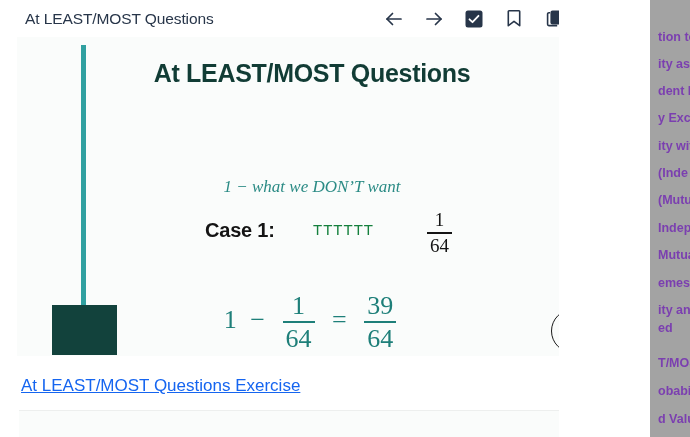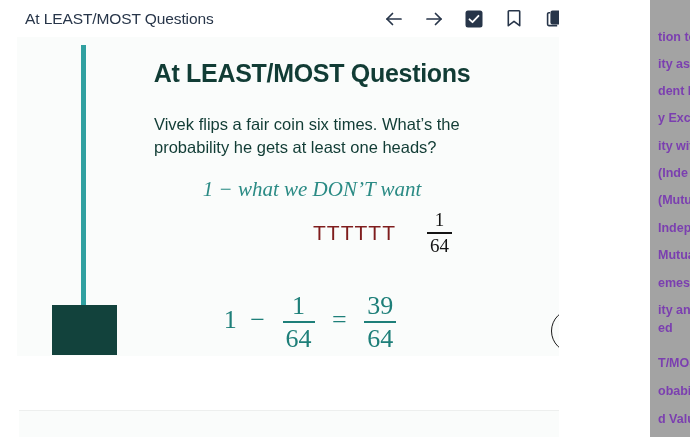--- a/index.html
+++ b/index.html
@@ -119,21 +119,21 @@
     line-height: 1.38;
     color: #113c35;
   }
   #slide-hint {
     position: absolute;
     left: 0; right: 0;
     top: 140px;
     text-align: center;
     font-family: "Liberation Serif", serif;
     font-style: italic;
-    font-size: 21px;
+    font-size: 17px;
     color: #2b8b85;
   }
   #case-row {
     position: absolute;
     left: 0;
     top: 176px;
     width: 590px;
     height: 48px;
   }
   #case-label {
@@ -142,22 +142,22 @@
     top: 6px;
     font-size: 20px;
     font-weight: bold;
     color: #141414;
     letter-spacing: -0.2px;
   }
   #case-outcome {
     position: absolute;
     left: 296px;
     top: 8px;
-    font-size: 21px;
-    color: #7f1d1d;
+    font-size: 15px;
+    color: #15803d;
     letter-spacing: 1px;
   }
   #case-prob {
     position: absolute;
     left: 406px;
     top: -3px;
     font-family: "Liberation Serif", serif;
     font-size: 19px;
     color: #141414;
   }
@@ -337,25 +337,25 @@
 
   <div id="slide-card">
 
     <div id="deco-line"></div>
     <div id="deco-rect"></div>
     <div id="deco-halfdisc"></div>
     <div id="deco-circle"></div>
 
     <div id="slide-title">At LEAST/MOST Questions</div>
 
-    <div id="slide-question">Vivek flips a fair coin six times. What’s the probability he gets at least one heads?</div>
 
     <div id="slide-hint">1 − what we DON’T want</div>
 
     <div id="case-row">
+      <div id="case-label">Case 1:</div>
       <div id="case-outcome">TTTTTT</div>
       <div id="case-prob">
         <span class="frac">
           <span class="num">1</span>
           <span class="bar"></span>
           <span class="den">64</span>
         </span>
       </div>
     </div>
 
@@ -370,20 +370,21 @@
       <span class="op">=</span>
       <span class="frac">
         <span class="num">39</span>
         <span class="bar"></span>
         <span class="den">64</span>
       </span>
     </div>
 
   </div>
 
+  <a id="exercise-link" href="#">At LEAST/MOST Questions Exercise</a>
 
   <div id="next-card"></div>
 
 </div>
 
 <div id="scrollbar">
   <div id="scroll-up-arrow"></div>
   <div id="scroll-thumb"></div>
 </div>
 

